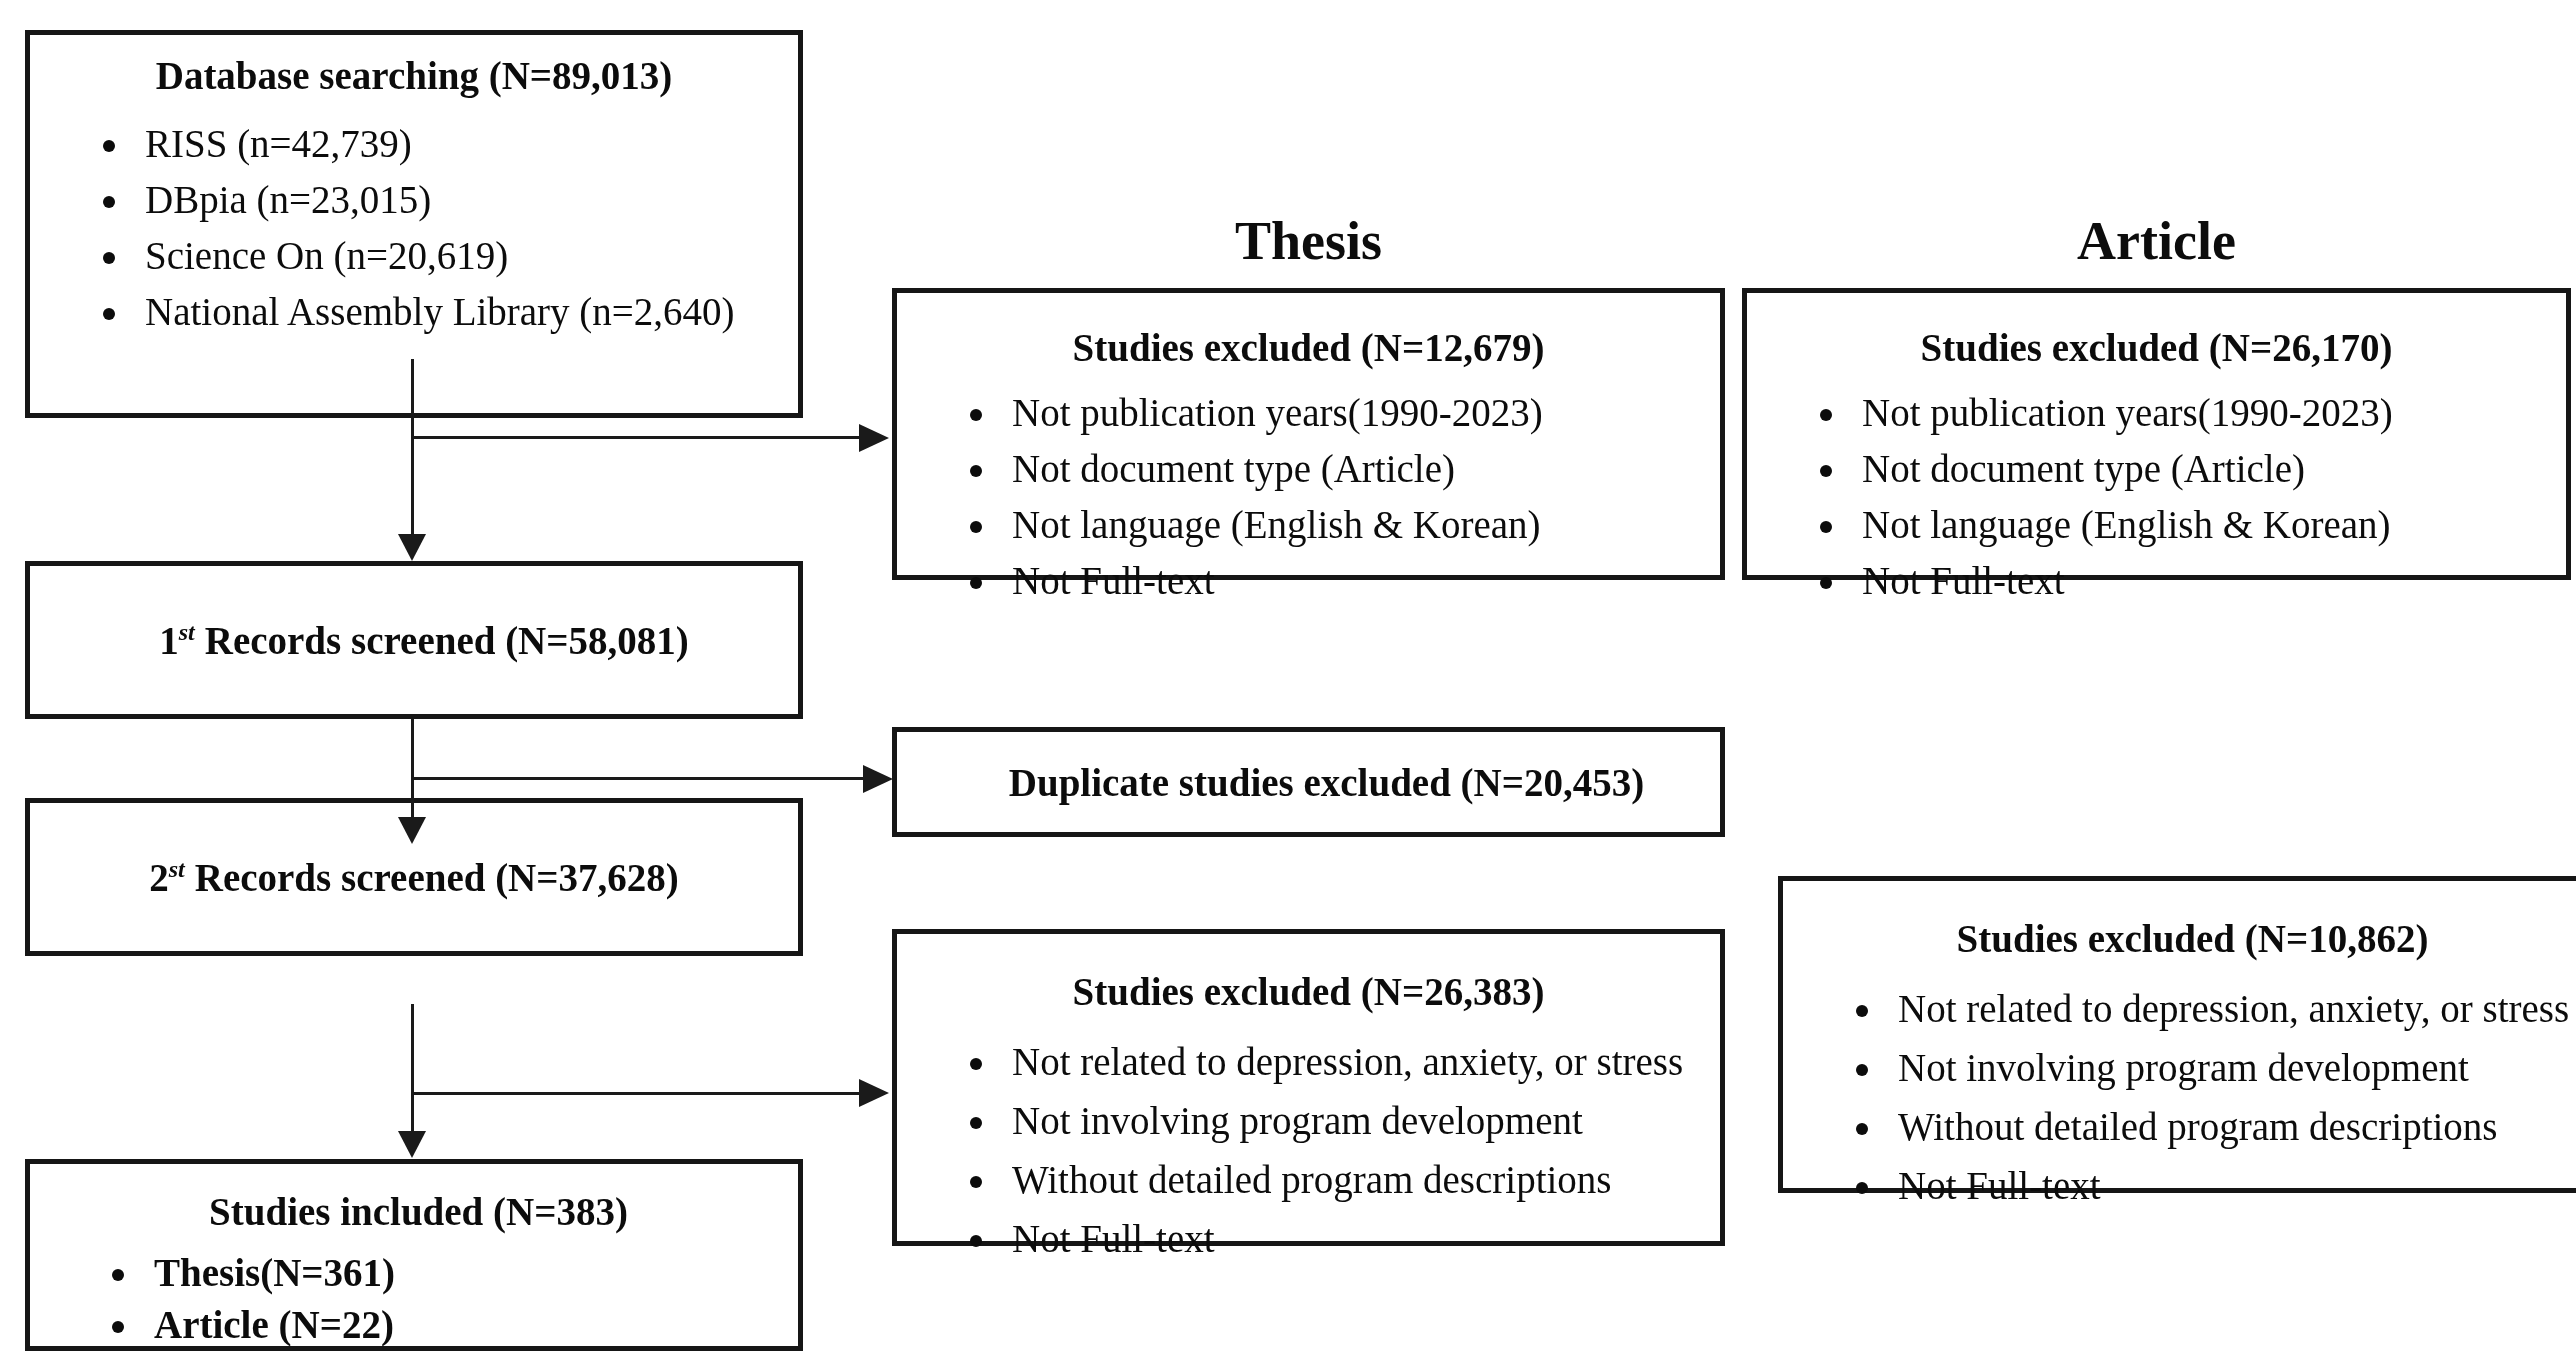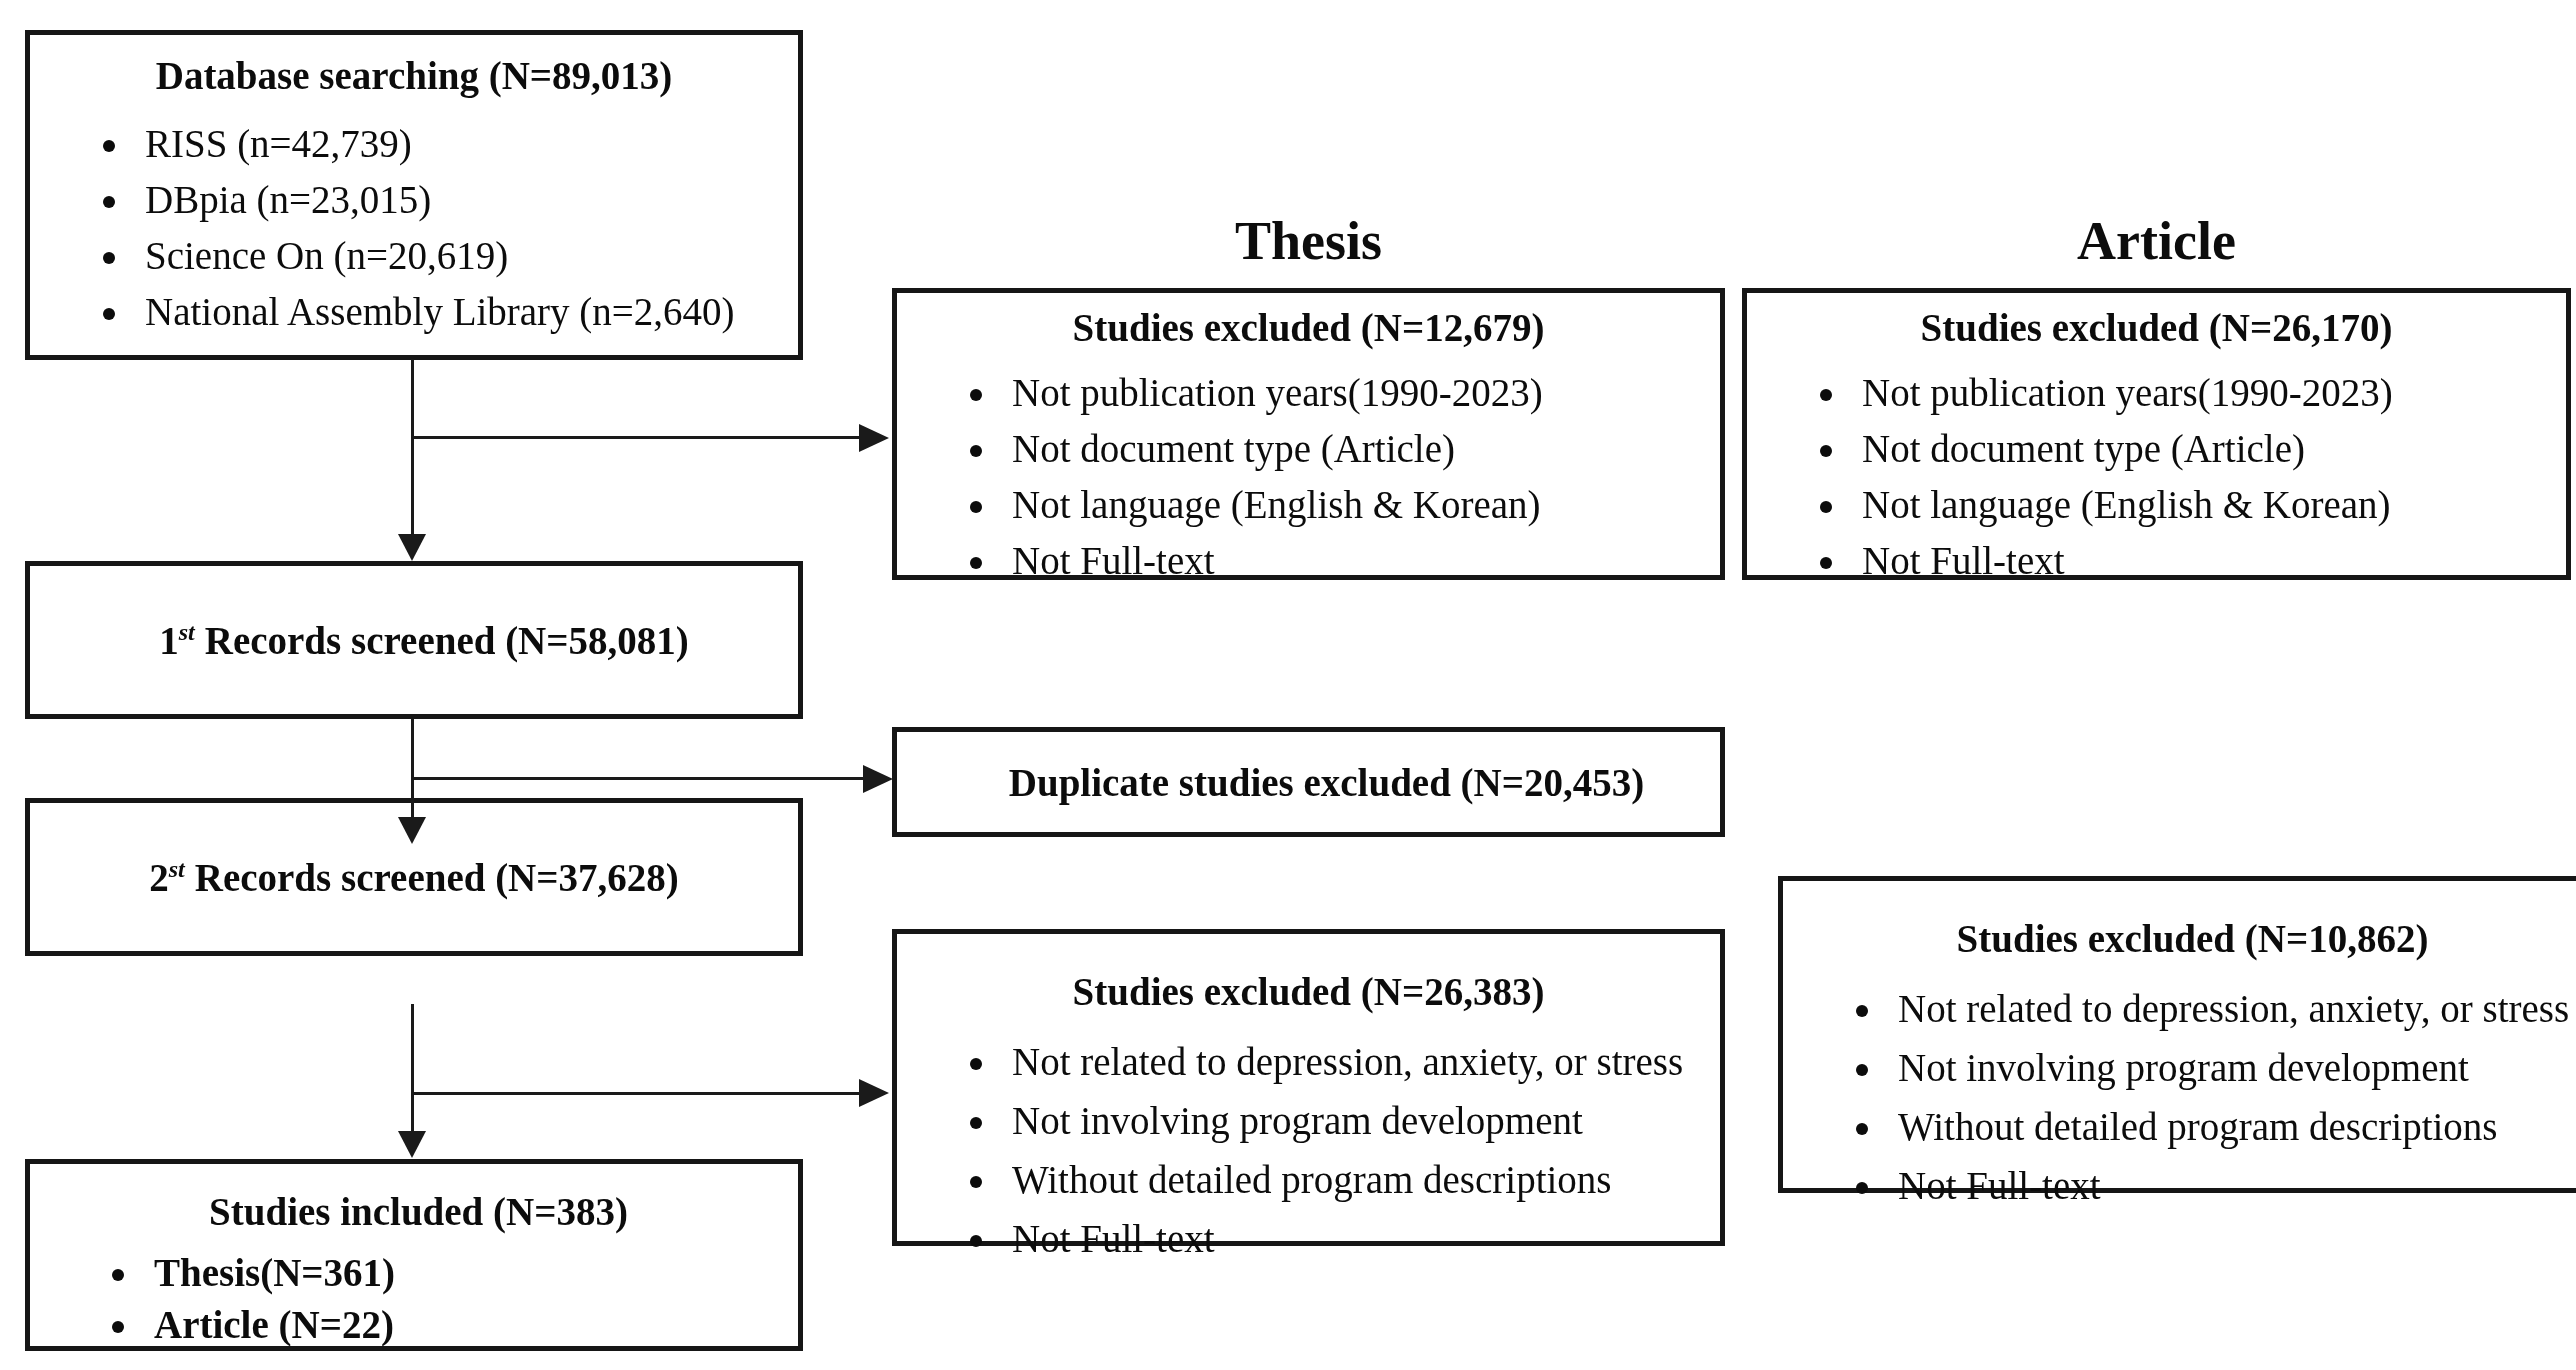--- a/index.html
+++ b/index.html
@@ -47,21 +47,21 @@
     font-size: 39px;
   }
   ul.bullets li {
     padding-left: 12px;
     line-height: 56px;
   }
   
   .db-box { padding-top: 17px; }
   .db-box .box-title { margin-bottom: 17px; }
   
-  .excl1 { padding-top: 11px; }
+  .excl1 { padding-top: 31px; }
   .excl1 .box-title { margin-bottom: 13.5px; }
   
   .excl2 { padding-top: 34px; }
   .excl2 .box-title { margin-bottom: 17px; }
   .excl2 ul.bullets li { line-height: 59px; }
   
   .inc-box { padding-top: 24px; }
   .inc-box .box-title { margin-bottom: 12px; }
   .inc-box ul.bullets li { line-height: 52px; font-weight: bold; }
   .col-header {
@@ -91,21 +91,21 @@
   }
 </style>
 </head>
 <body>
 
 <div class="canvas">
 
   <div class="col-header" style="left:892px; top:213px; width:833px;">Thesis</div>
   <div class="col-header" style="left:1742px; top:213px; width:829px;">Article</div>
 
-  <div class="box db-box" style="left:25px; top:30px; width:778px; height:330px;">
+  <div class="box db-box" style="left:25px; top:30px; width:778px; height:388px;">
     <div class="box-title">Database searching (N=89,013)</div>
     <ul class="bullets">
       <li>RISS (n=42,739)</li>
       <li>DBpia (n=23,015)</li>
       <li>Science On (n=20,619)</li>
       <li>National Assembly Library (n=2,640)</li>
     </ul>
   </div>
 
   <div class="box center-content" style="left:25px; top:561px; width:778px; height:158px;padding-left:20px;">

